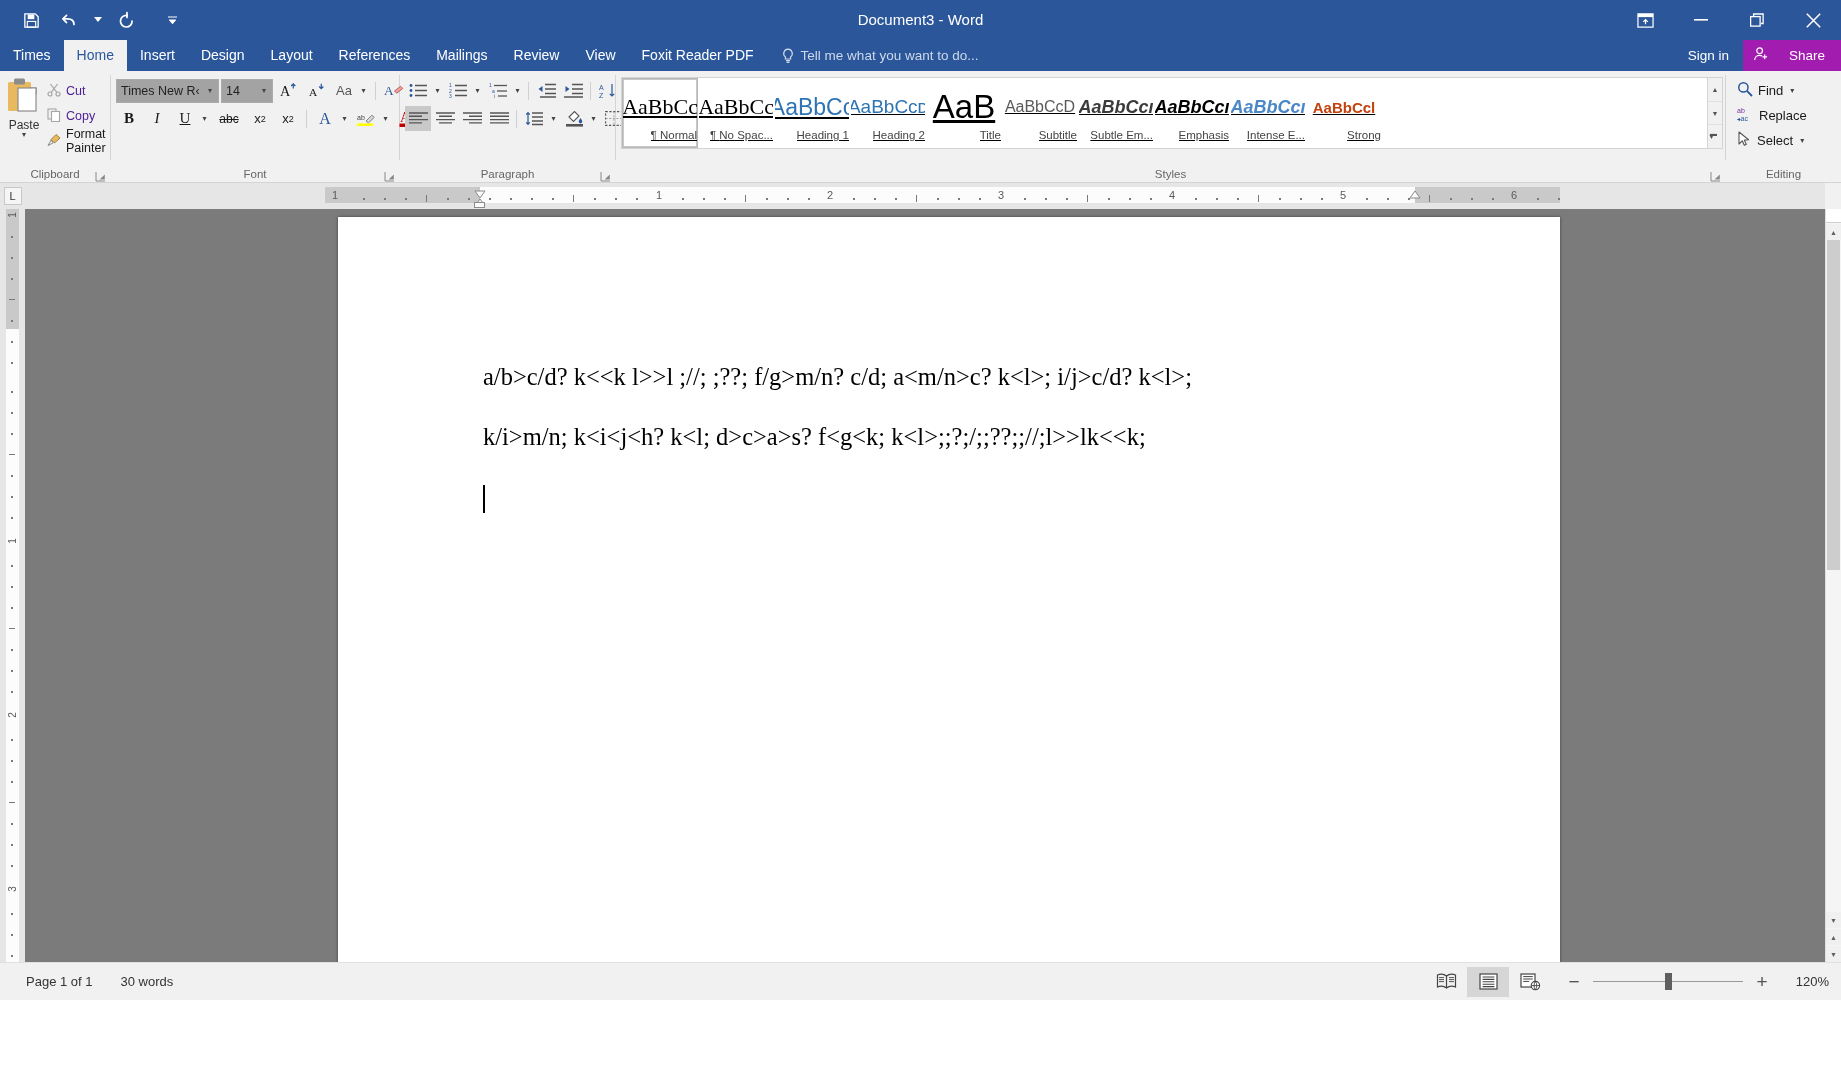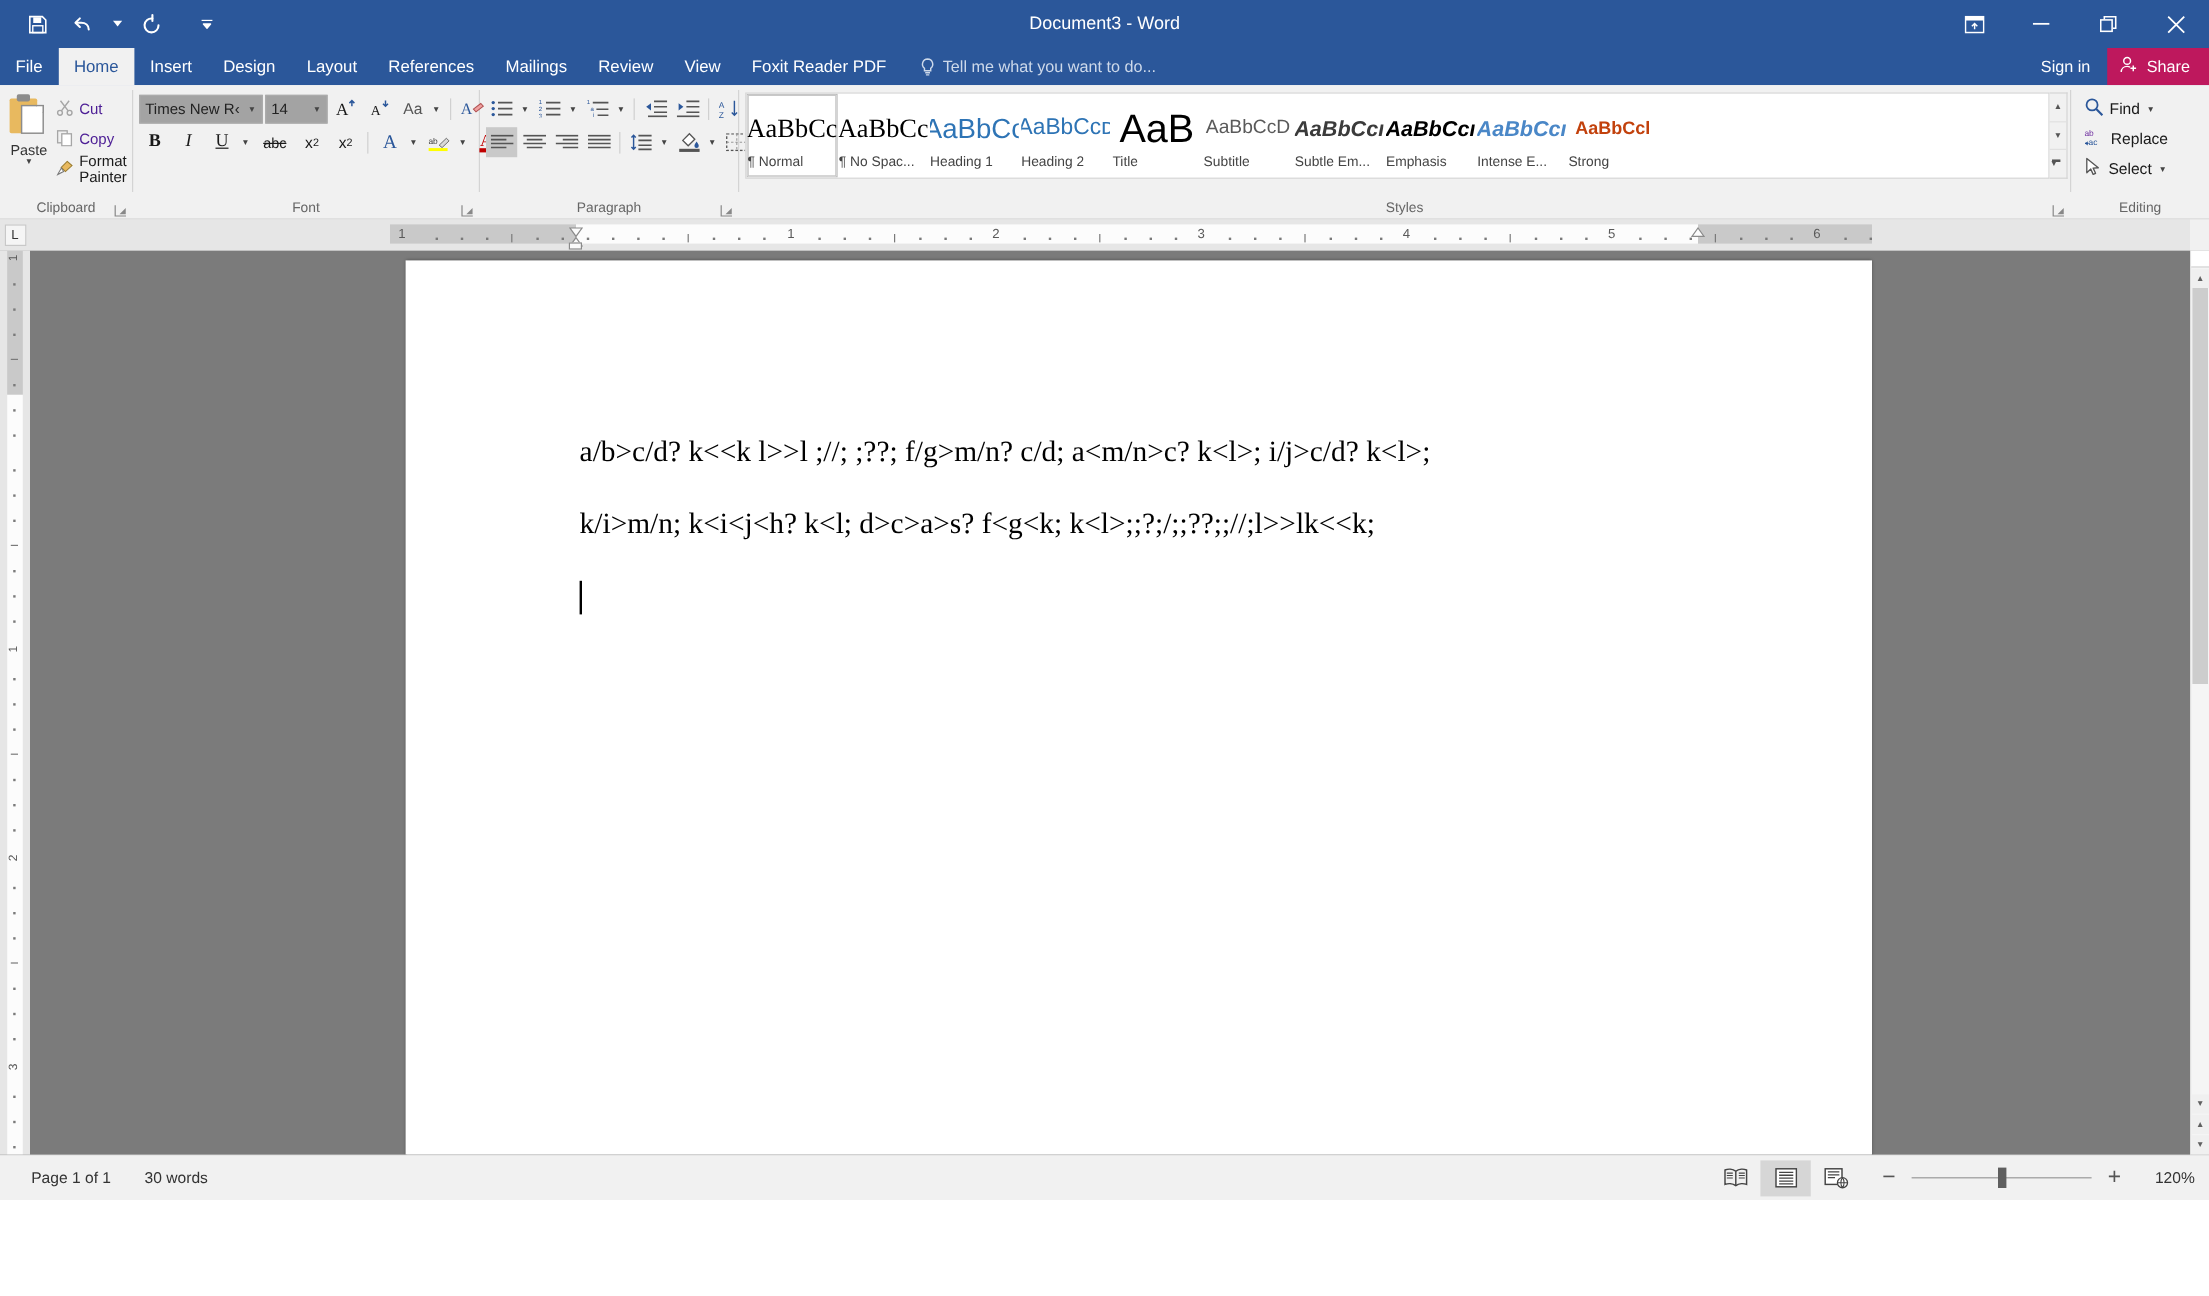--- a/index.html
+++ b/index.html
@@ -47,21 +47,21 @@
     display: flex; align-items: center; gap: 6px; color: #cdd9ea; font-size: 13.5px;
     padding-left: 14px; height: 31px;
   }
   .tellme-icon { display: flex; align-items: center; }
   .signin-area {
     position: absolute; right: 0; top: 0; height: 31px; display: flex; align-items: center;
   }
   .signin { color: #fff; font-size: 13.5px; padding: 0 14px; }
   .share {
     color: #fff; font-size: 13.5px; padding: 0 16px 0 10px; height: 31px;
-    display: flex; align-items: center; gap: 6px; background: #be185d;
+    display: flex; align-items: center; gap: 19px; background: #a21caf;
   }
 
   
   .ribbon {
     height: 112px; background: #f1f1f1; display: flex; position: relative;
     border-bottom: 1px solid #d4d4d4;
   }
   .group { position: relative; display: flex; flex-direction: column; height: 112px; }
   .group-body { flex: 1; display: flex; padding: 4px 5px 0 5px; }
   .group-label {
@@ -120,22 +120,22 @@
   .paragrp { width: 215px; }
   .pg-row { display: flex; align-items: center; gap: 1px; height: 25px; }
 
   
   .stylesgrp { flex: 1; min-width: 0; }
   .styles-box {
     display: flex; border: 1px solid #d4d4d4; background: #fff; height: 72px;
     margin-top: 2px; overflow: hidden; flex: 1;
   }
   .style-item {
-    width: 76px; display: flex; flex-direction: column; align-items: flex-start;
-    justify-content: center; flex-shrink: 0; border: 1px solid transparent;
+    width: 76px; display: flex; flex-direction: column; align-items: flex-end;
+    justify-content: center; flex-shrink: 0; border: 1px solid transparent; text-decoration: underline;
   }
   .style-item.selected { border: 1px solid #b8b8b8; background: #fff; box-shadow: inset 0 0 0 1px #c8c8c8; }
   .style-preview {
     height: 44px; display: flex; align-items: center; justify-content: center;
     overflow: hidden; white-space: nowrap; width: 100%;
   }
   .style-name { font-size: 11.5px; color: #444; white-space: nowrap; overflow: hidden;
     text-overflow: clip; max-width: 74px; text-align: center; }
   .styles-scroll {
     width: 15px; display: flex; flex-direction: column; border: 1px solid #d4d4d4;
@@ -295,21 +295,21 @@
     </div>
     <div class="win-btn close">
       <svg width="15" height="15" viewBox="0 0 15 15">
           <path d="M0.8 0.8 14.2 14.2M14.2 0.8 0.8 14.2" stroke="#fff" stroke-width="1.5"></path>
         </svg>
     </div>
   </div>
 </div>
 
 <div class="tabbar">
-  <div class="tab">File</div>
+  <div class="tab">Times</div>
   <div class="tab active">Home</div>
   <div class="tab">Insert</div>
   <div class="tab">Design</div>
   <div class="tab">Layout</div>
   <div class="tab">References</div>
   <div class="tab">Mailings</div>
   <div class="tab">Review</div>
   <div class="tab">View</div>
   <div class="tab">Foxit Reader PDF</div>
   <div class="tellme">

